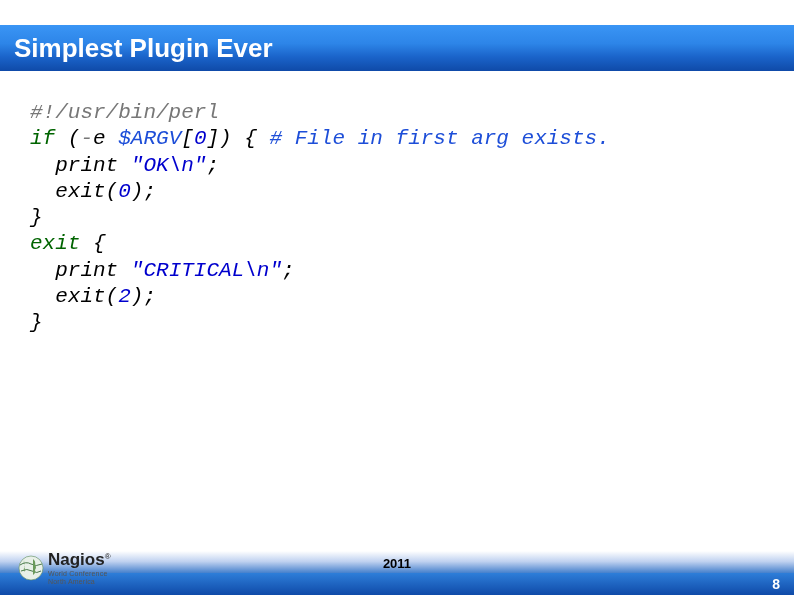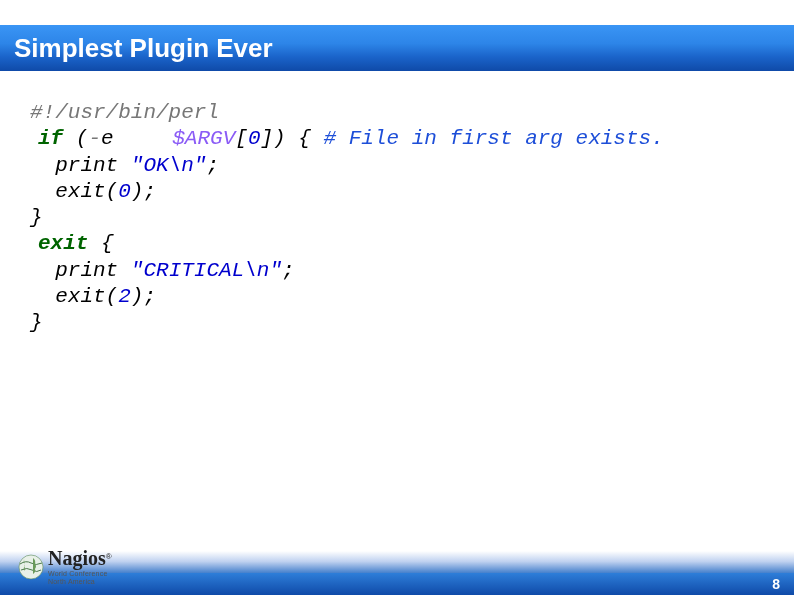--- a/index.html
+++ b/index.html
@@ -40,22 +40,22 @@
     width: 720px;
     font-family: Consolas, "Courier New", monospace;
     font-size: 21px;
     line-height: 1.25;
     white-space: pre;
     font-style: italic;
     color: #000;
   }
   .code-area span { font-style: italic; }
   .op  { color: #777; text-align: right; }
-  .kw  { color: #006400; font-weight: bold; margin-left: 8px; }
-  .var { color: #8b5cf6; margin-left: 46px; }
+  .kw  { color: #006400; font-weight: normal; }
+  .var { color: #1d4ed8; }
   .num { color: #0000cd; }
   .cm  { color: #1d4ed8; }
   .pl  { color: #000; }
   .str { color: #0000cd; }
 
   .footer {
     position: absolute;
     left: 0;
     bottom: 0;
     width: 100%;
@@ -99,23 +99,23 @@
   .logo {
     position: absolute;
     left: 18px;
     bottom: 10px;
     display: flex;
     align-items: center;
     gap: 4px;
     z-index: 5;
   }
   .logo-text {
-    font-family: Liberation Serif, serif;
+    font-family: Liberation Sans, sans-serif;
     font-weight: bold;
-    font-size: 20px;
+    font-size: 17px;
     color: #222;
     line-height: 1;
   }
   .logo-sub {
     font-size: 7px;
     color: #555;
     margin-top: 1px;
     letter-spacing: 0.2px;
   }
   .logo-reg {
@@ -139,20 +139,21 @@
 <span class="pl">  exit(</span><span class="num">0</span><span class="pl">);</span>
 <span class="pl">}</span>
 <span class="kw">exit</span><span class="pl"> {</span>
 <span class="pl">  print </span><span class="str">"CRITICAL\n"</span><span class="pl">;</span>
 <span class="pl">  exit(</span><span class="num">2</span><span class="pl">);</span>
 <span class="pl">}</span></div>
 
   <div class="footer">
     <div class="footer-line"></div>
     <div class="footer-bar"></div>
+    <div class="footer-year">2011</div>
     <div class="page-number">8</div>
   </div>
 
   <div class="logo">
     <svg width="26" height="26" viewBox="0 0 26 26">
       <circle cx="13" cy="13" r="12" fill="#e8f0e8" stroke="#5a8a5a" stroke-width="0.6"></circle>
       <path d="M2 10 Q8 6 13 9 Q18 12 24 9" fill="none" stroke="#4a7a4a" stroke-width="1"></path>
       <path d="M3 16 Q9 13 14 16 Q19 19 23 16" fill="none" stroke="#4a7a4a" stroke-width="1"></path>
       <path d="M6 5 Q5 8 7 12 L6 13 Q5 15 7 17" fill="#6a9a5a" stroke="none"></path>
       <path d="M15 4 Q18 6 17 10 Q19 12 17 15 Q18 18 15 20" fill="#6a9a5a" stroke="none"></path>

